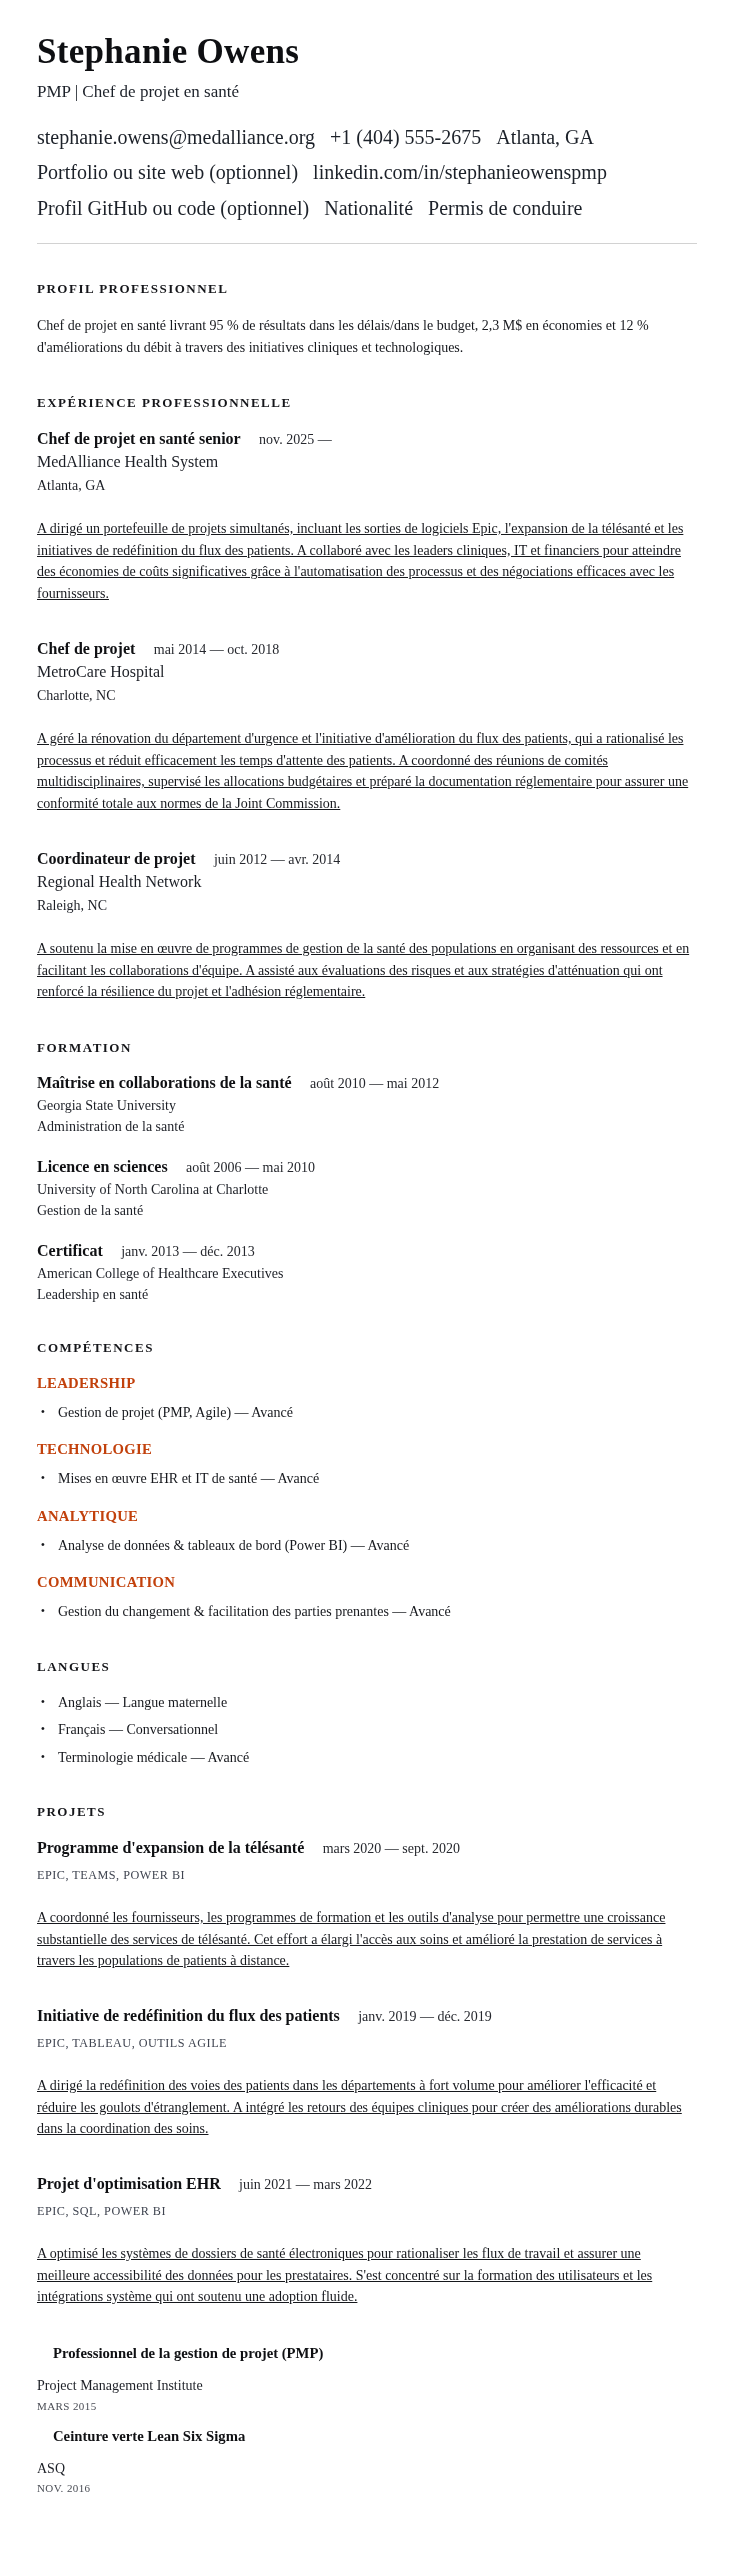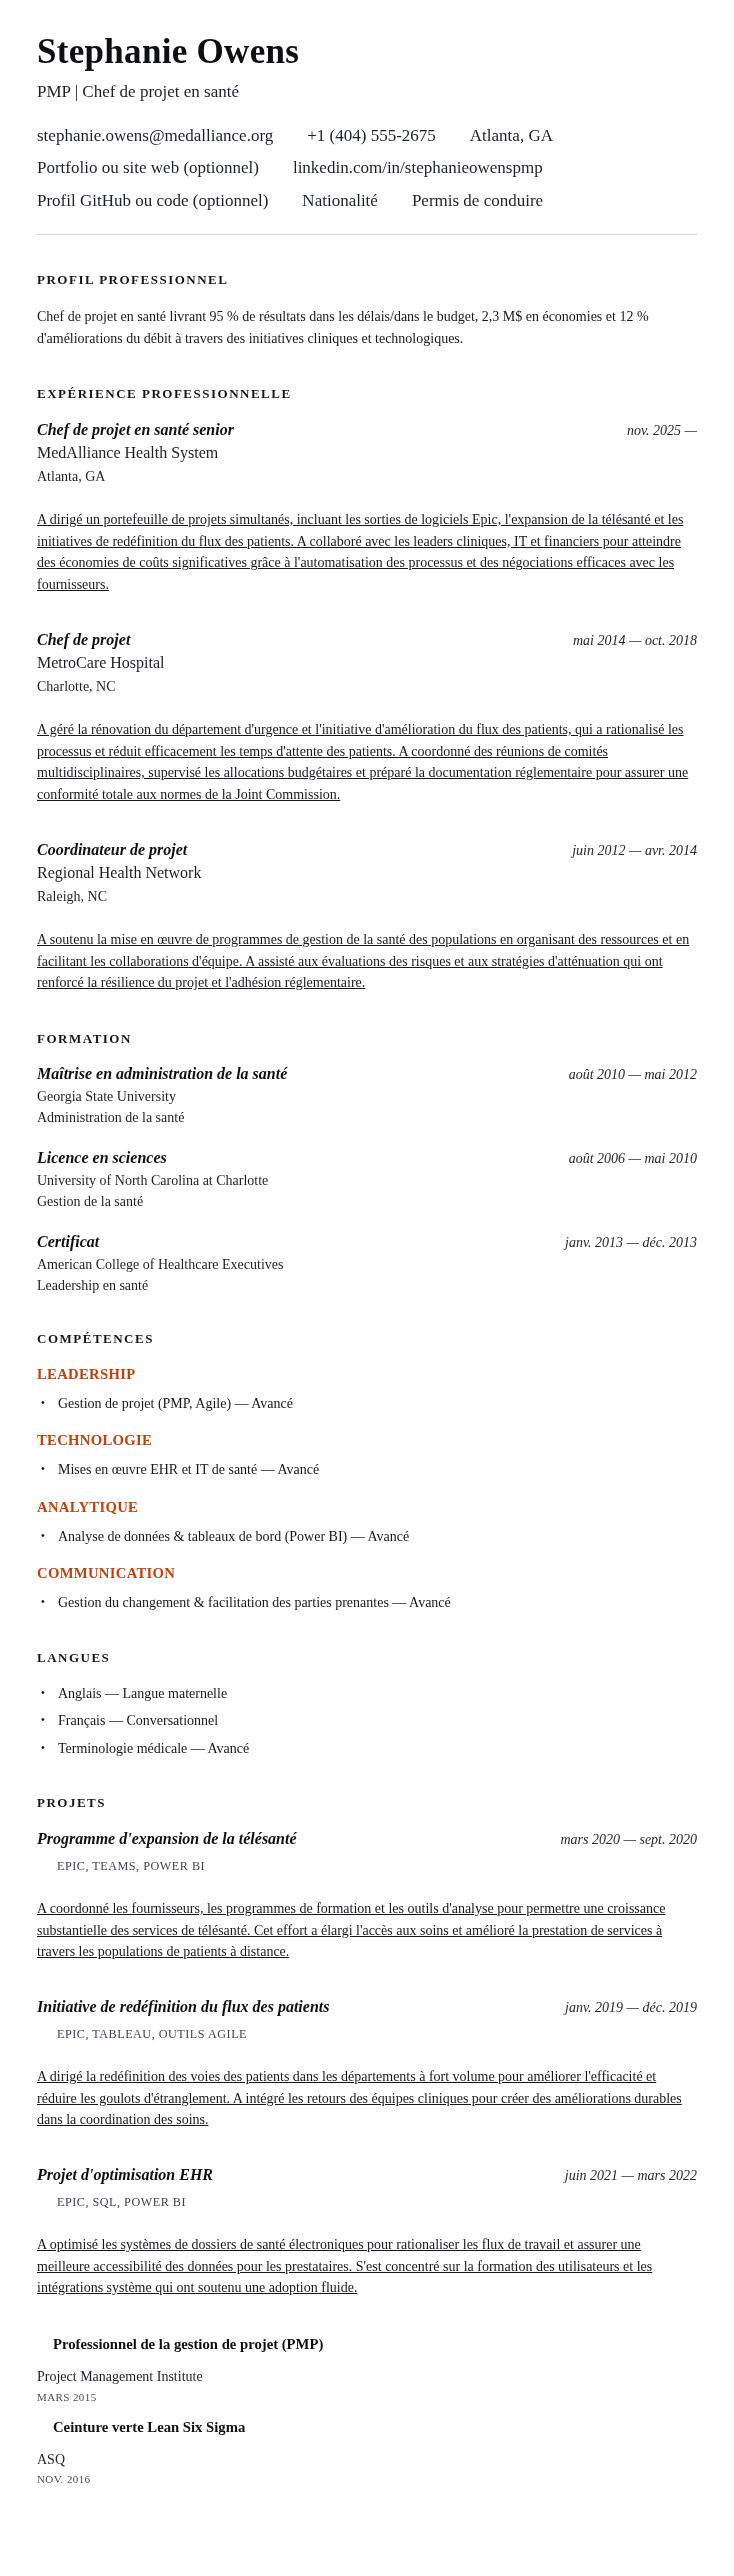--- a/index.html
+++ b/index.html
@@ -27,22 +27,22 @@
     color: #0e0f12;
   }
   .tagline {
     font-size: 17px;
     margin-top: 9.8px;
     color: #1c2129;
   }
   .contact-block { margin-top: 24.5px; }
   .contact-row {
     display: flex;
-    gap: 34px;
-    font-size: 17px;
+    gap: 15px;
+    font-size: 20px;
     color: #1c2129;
     margin-bottom: 12.2px;
     flex-wrap: wrap;
   }
   .rule {
     border: none;
     border-top: 1.2px solid #d2d2d2;
     margin: 23px 0 0 0;
   }
   
@@ -59,23 +59,22 @@
     line-height: 1.55;
     margin: 0;
     color: #16181d;
     max-width: 661px;
   }
   
   .entry { margin-bottom: 35px; }
   .entry:last-child { margin-bottom: 0; }
   .entry-header {
     display: flex;
-    justify-content: space-between;
+    justify-content: flex-start;
     align-items: baseline;
-    font-style: italic;
   }
   .entry-title {
     font-size: 16px;
     font-weight: 700;
     color: #0f1013;
     margin: 0;
   }
   .entry-dates {
     font-size: 14px;
     color: #26282e;
@@ -91,21 +90,20 @@
     font-size: 14px;
     margin-top: 7.3px;
     color: #1c1f26;
   }
   .entry-desc { margin-top: 24px; text-decoration: underline; }
   .entry-tools {
     font-size: 12.2px;
     letter-spacing: 0.5px;
     margin-top: 11px;
     color: #3f4450;
-    margin-left: 20px;
   }
   
   .edu-entry { margin-bottom: 23px; }
   .edu-school, .edu-field {
     font-size: 14px;
     margin-top: 5.5px;
     color: #1c1f26;
   }
   
   .skill-group { margin-bottom: 18.4px; }
@@ -222,21 +220,21 @@
       <div class="entry-location">Raleigh, NC</div>
       <p class="body-text entry-desc">A soutenu la mise en œuvre de programmes de gestion de la santé des populations en organisant des ressources et en facilitant les collaborations d'équipe. A assisté aux évaluations des risques et aux stratégies d'atténuation qui ont renforcé la résilience du projet et l'adhésion réglementaire.</p>
     </div>
   </section>
 
   <section class="section">
     <h2 class="section-heading">FORMATION</h2>
 
     <div class="edu-entry">
       <div class="entry-header">
-        <h3 class="entry-title">Maîtrise en administration de la santé</h3>
+        <h3 class="entry-title">Maîtrise en collaborations de la santé</h3>
         <span class="entry-dates">août 2010 — mai 2012</span>
       </div>
       <div class="edu-school">Georgia State University</div>
       <div class="edu-field">Administration de la santé</div>
     </div>
 
     <div class="edu-entry">
       <div class="entry-header">
         <h3 class="entry-title">Licence en sciences</h3>
         <span class="entry-dates">août 2006 — mai 2010</span>

